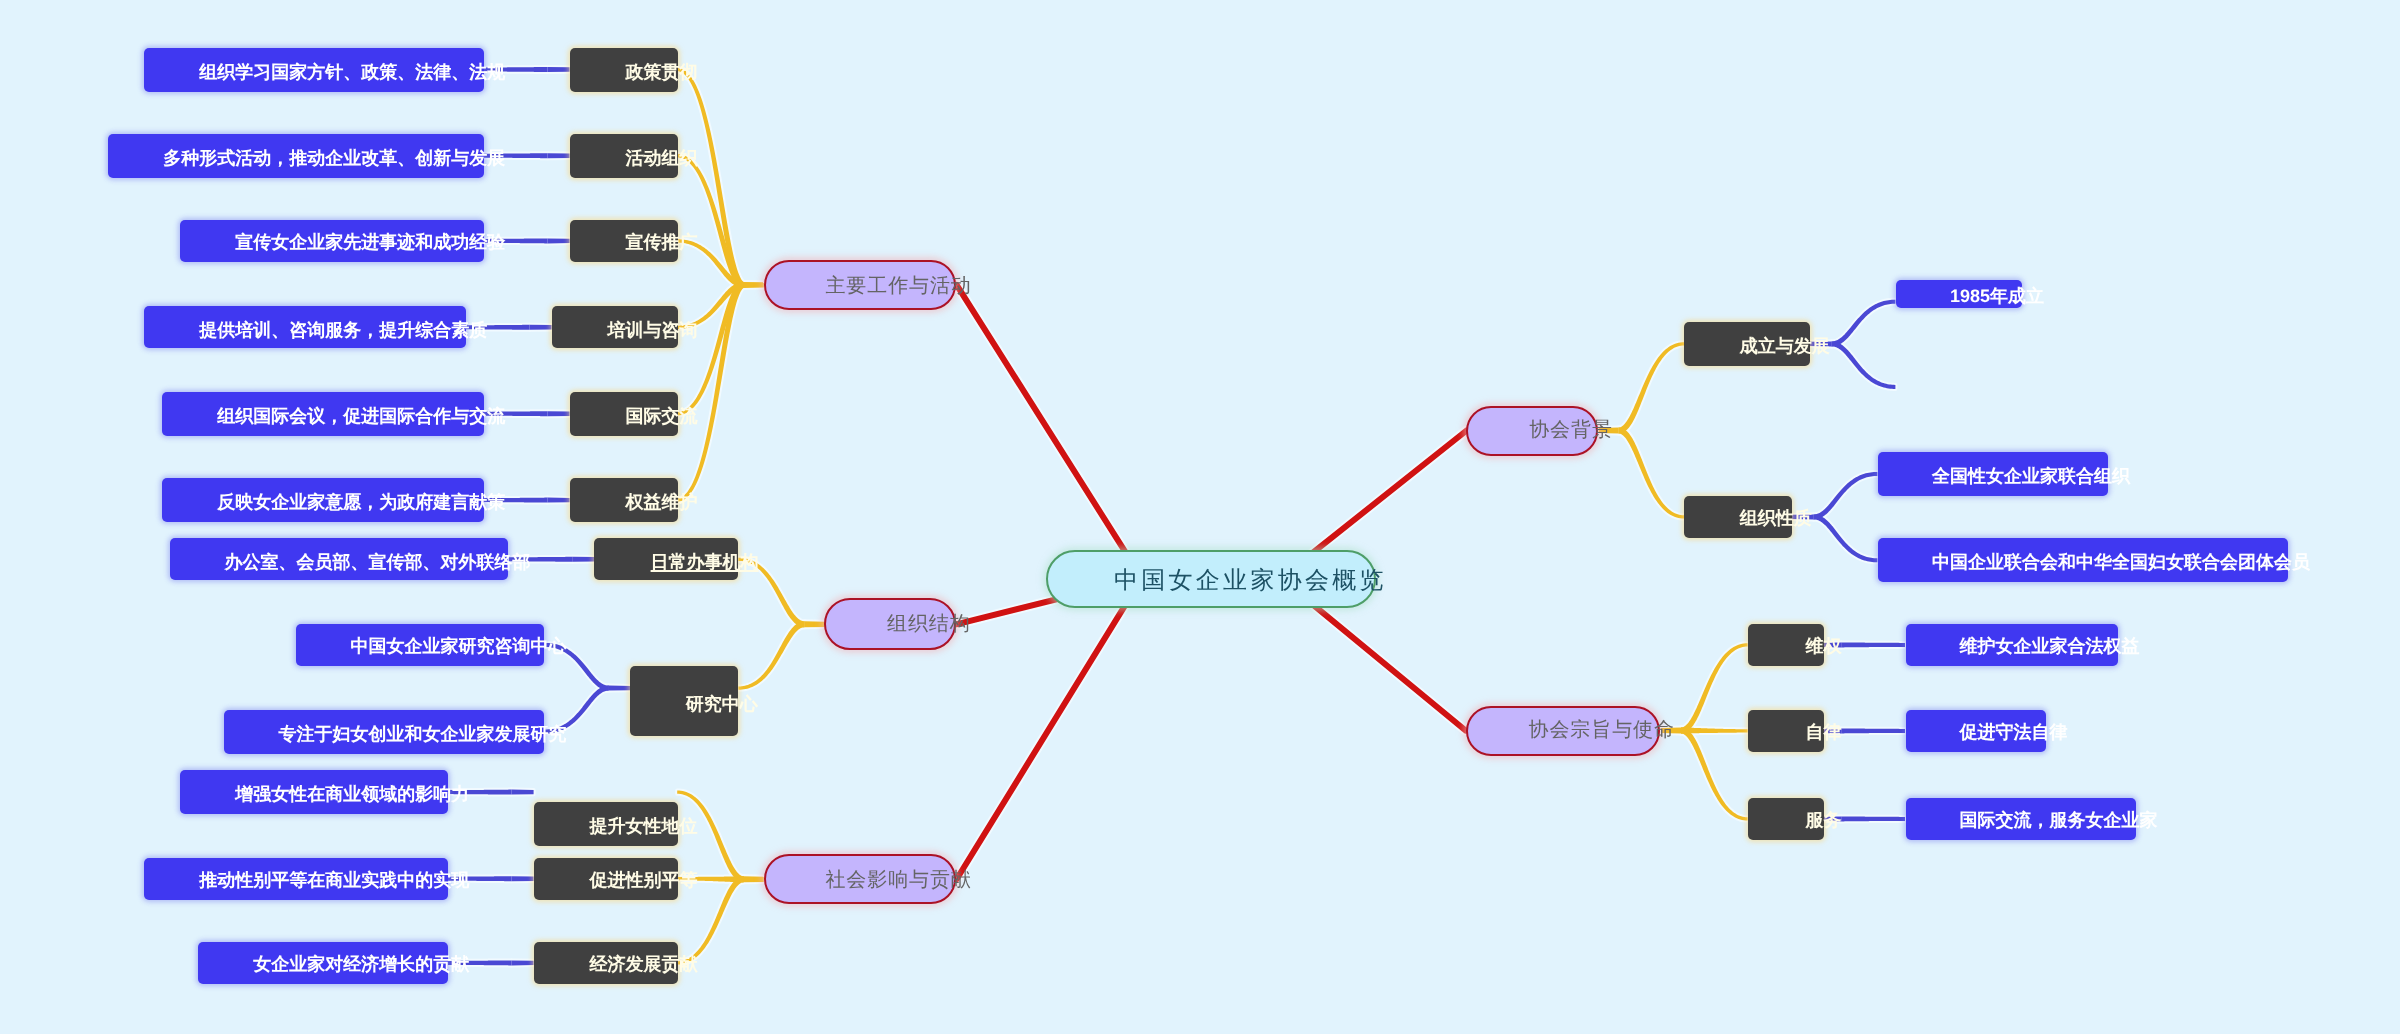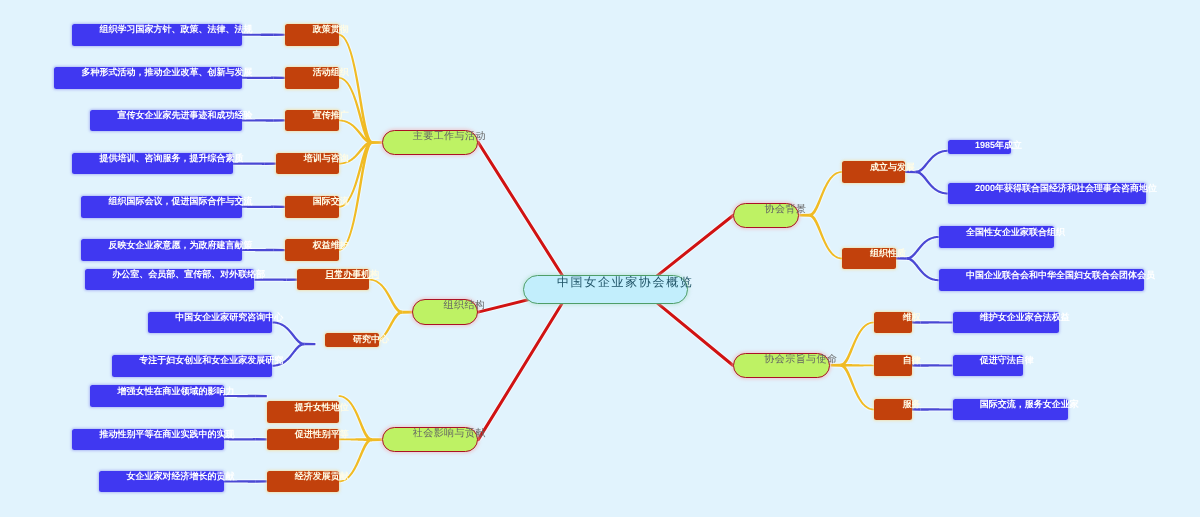--- a/index.html
+++ b/index.html
@@ -4,30 +4,30 @@
 <title>中国女企业家协会概览</title>
 <style>
   html,body{margin:0;padding:0;}
   body{width:1200px;height:517px;overflow:hidden;background:#e1f3fd;
        font-family:"Liberation Sans","DejaVu Sans",sans-serif;
        -webkit-font-smoothing:antialiased;text-rendering:geometricPrecision;}
   #stage{position:relative;width:1200px;height:517px;background:#e1f3fd;}
   #wires{position:absolute;left:0;top:0;width:1200px;height:517px;}
   #nodes{position:absolute;left:0;top:0;width:1200px;height:517px;}
   .node{position:absolute;box-sizing:border-box;white-space:nowrap;
-        display:flex;justify-content:center;line-height:1;padding-left:38px;}
+        display:flex;align-items:center;justify-content:center;line-height:1;padding-left:38px;}
   .node .lbl{display:block;transform:translateZ(0);position:relative;}
   .leaf .lbl,.topic .lbl{top:1.4px;}
   .branch .lbl{top:1.2px;}
   .root .lbl{top:0.8px;}
   .leaf{background:#4038f1;color:#fff;font-size:9px;font-weight:bold;border-radius:2.5px;
         box-shadow:0 0 2.5px 1px rgba(120,125,240,0.45);}
-  .topic{background:#c2410c;color:#fffce6;font-size:9px;font-weight:bold;border-radius:2.5px;
+  .topic{background:#404040;color:#fffce6;font-size:9px;font-weight:bold;border-radius:2.5px;
         box-shadow:0 0 2.5px 1px rgba(252,214,120,0.55);}
-  .branch{background:#bef264;border:1.6px solid #ab1226;border-radius:14px;
+  .branch{background:#c4b5fd;border:1.6px solid #ab1226;border-radius:14px;
           box-shadow:0 0 3px 1.5px rgba(240,180,185,0.55);}
   .branch .lbl{color:#646464;font-size:10px;letter-spacing:0.45px;text-indent:0.45px;}
   .root{background:#c2eefc;border:1.8px solid #4e9e68;border-radius:15px;
         box-shadow:0 0 3px 1.5px rgba(175,225,205,0.5);}
   .root .lbl{color:#1d5164;font-size:12px;letter-spacing:1.65px;text-indent:1.65px;}
 </style>
 </head>
 <body>
 
 <div id="stage">
@@ -204,21 +204,21 @@
       </div>
       <div class="node topic" style="left: 297.4px; top: 268.85px; width: 71.8px; height: 21.6px; text-decoration: underline;">
         <span class="lbl">日常办事机构</span>
       </div>
       <div class="node leaf" style="left: 111.9px; top: 354.95px; width: 160.6px; height: 21.6px;">
         <span class="lbl">专注于妇女创业和女企业家发展研究</span>
       </div>
       <div class="node leaf" style="left: 147.9px; top: 311.65px; width: 124.6px; height: 21.6px;">
         <span class="lbl">中国女企业家研究咨询中心</span>
       </div>
-      <div class="node topic" style="left: 325px; top: 333.25px; width: 53.8px; height: 14px;">
+      <div class="node topic" style="left: 315px; top: 333.25px; width: 53.8px; height: 35px;">
         <span class="lbl">研究中心</span>
       </div>
       <div class="node branch" style="left: 412.3px; top: 299.15px; width: 65.8px; height: 26px;">
         <span class="lbl">组织结构</span>
       </div>
       <div class="node leaf" style="left: 90.3px; top: 385.25px; width: 133.6px; height: 21.6px;">
         <span class="lbl">增强女性在商业领域的影响力</span>
       </div>
       <div class="node topic" style="left: 266.8px; top: 385.25px; width: 71.8px; height: 21.6px; margin-top: 16px;">
         <span class="lbl">提升女性地位</span>
@@ -233,23 +233,20 @@
         <span class="lbl">女企业家对经济增长的贡献</span>
       </div>
       <div class="node topic" style="left: 266.8px; top: 470.65px; width: 71.8px; height: 21.6px;">
         <span class="lbl">经济发展贡献</span>
       </div>
       <div class="node branch" style="left: 381.9px; top: 426.9px; width: 96.4px; height: 25.5px;">
         <span class="lbl">社会影响与贡献</span>
       </div>
       <div class="node leaf" style="left: 947.7px; top: 140.05px; width: 63.6313px; height: 14px;">
         <span class="lbl">1985年成立</span>
-      </div>
-      <div class="node leaf" style="left: 947.7px; top: 182.65px; width: 198.631px; height: 21.6px;">
-        <span class="lbl">2000年获得联合国经济和社会理事会咨商地位</span>
       </div>
       <div class="node topic" style="left: 842px; top: 161.15px; width: 62.8px; height: 21.6px;">
         <span class="lbl">成立与发展</span>
       </div>
       <div class="node leaf" style="left: 938.7px; top: 226.15px; width: 115.6px; height: 21.6px;">
         <span class="lbl">全国性女企业家联合组织</span>
       </div>
       <div class="node leaf" style="left: 938.7px; top: 269.35px; width: 205.6px; height: 21.6px;">
         <span class="lbl">中国企业联合会和中华全国妇女联合会团体会员</span>
       </div>

